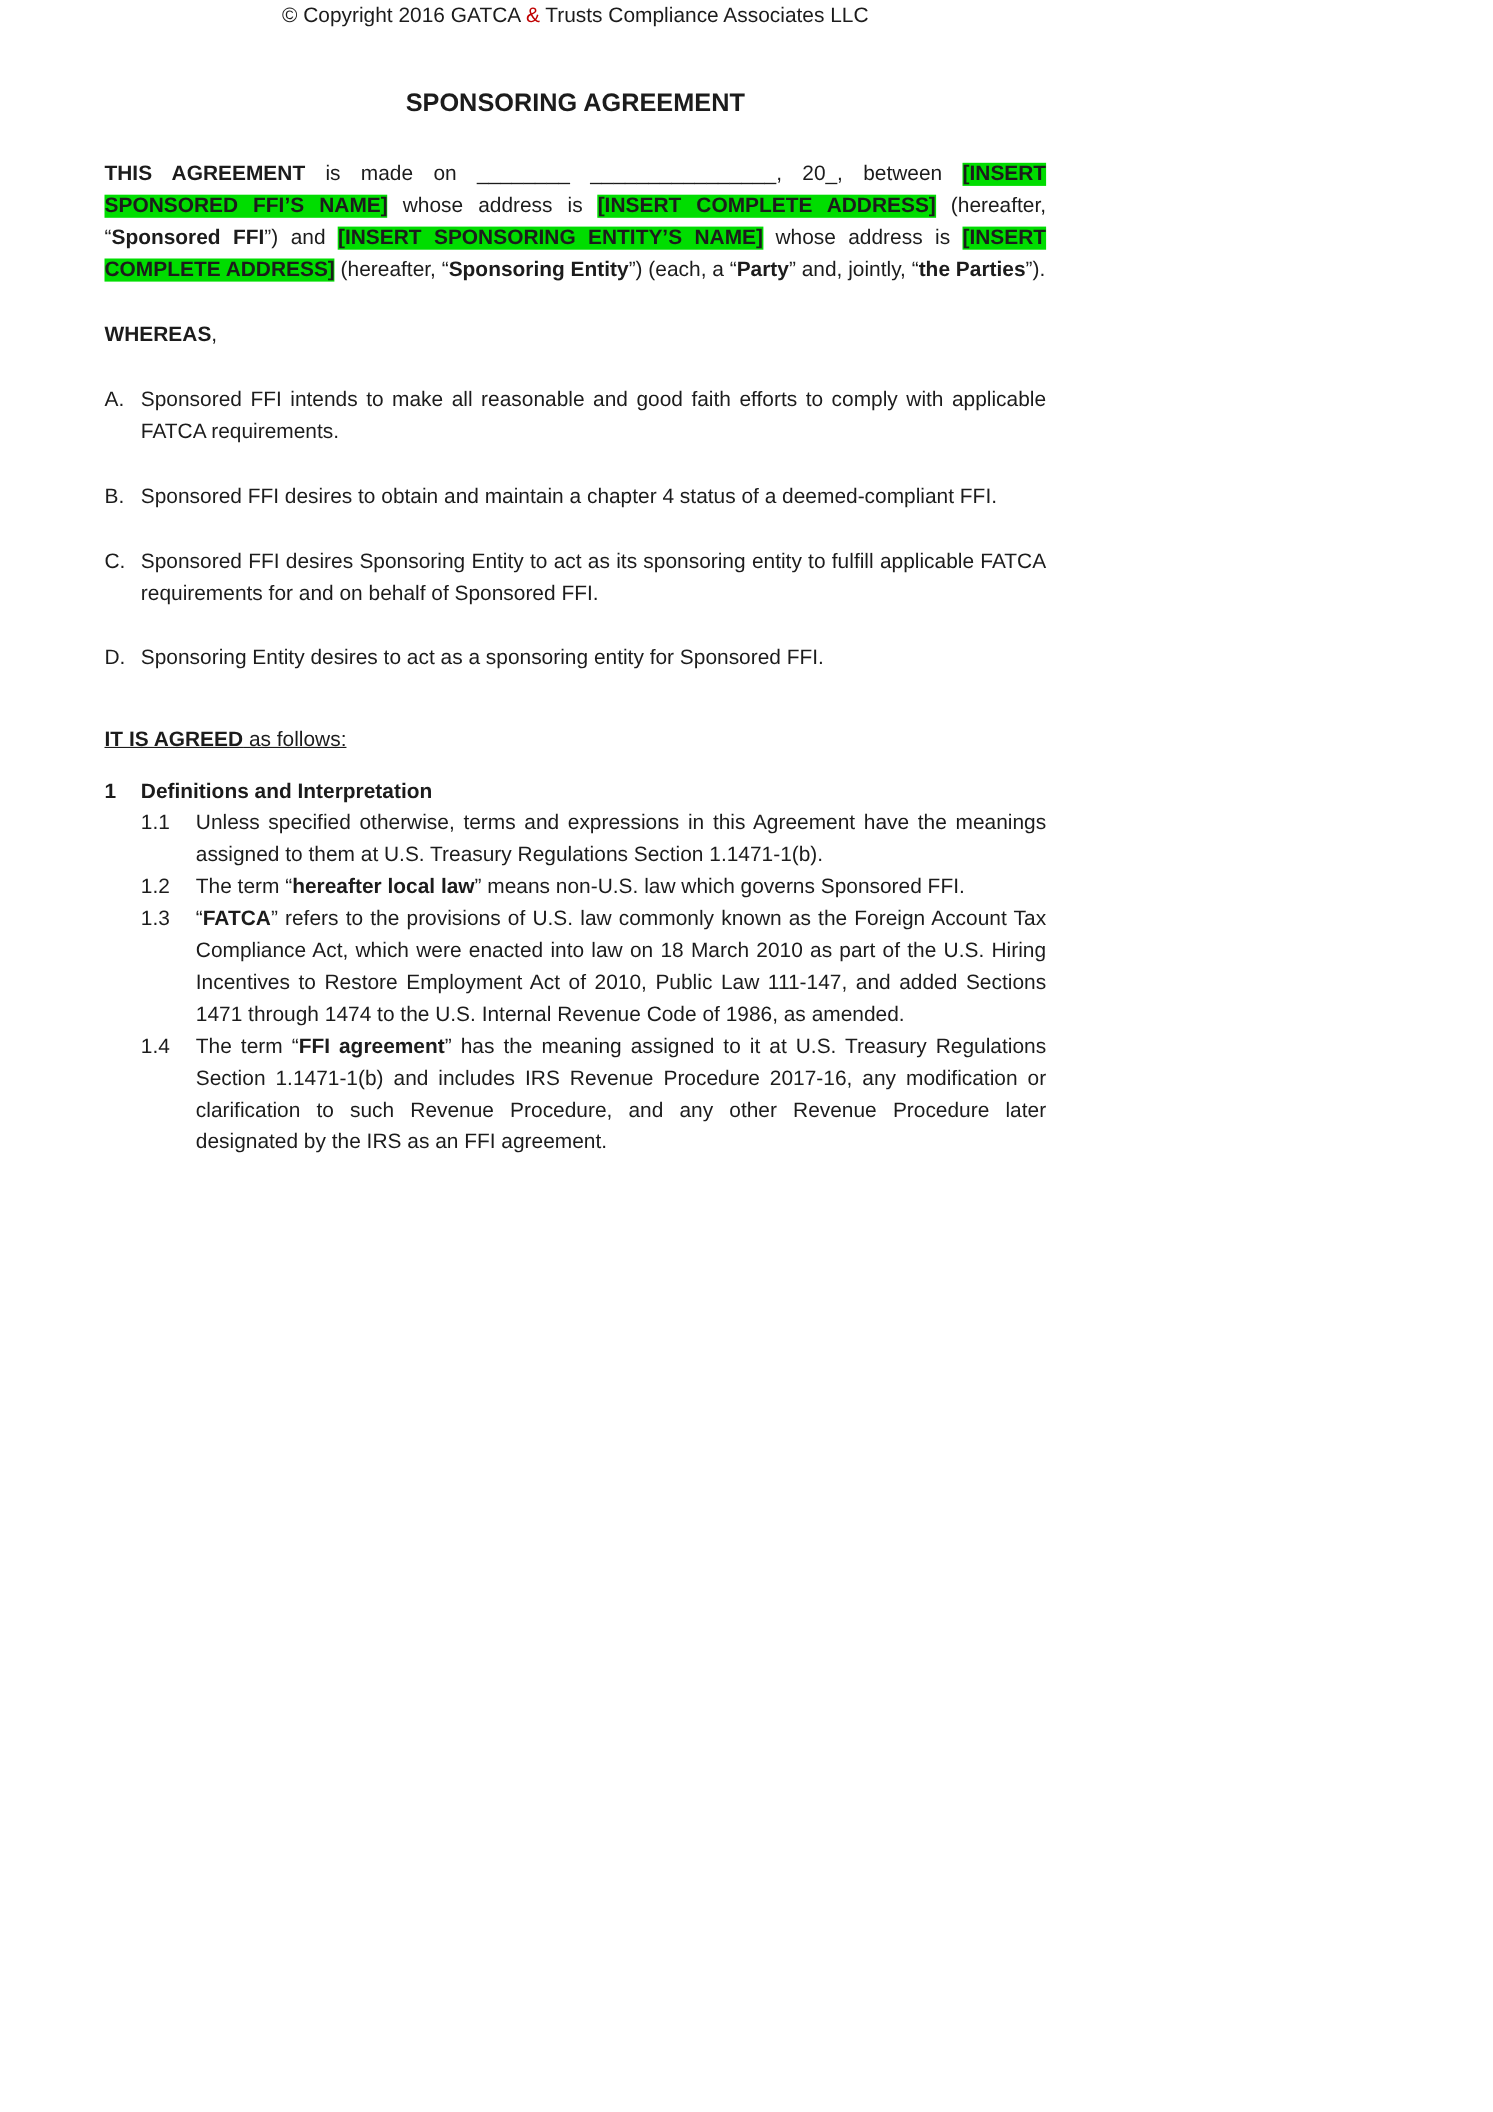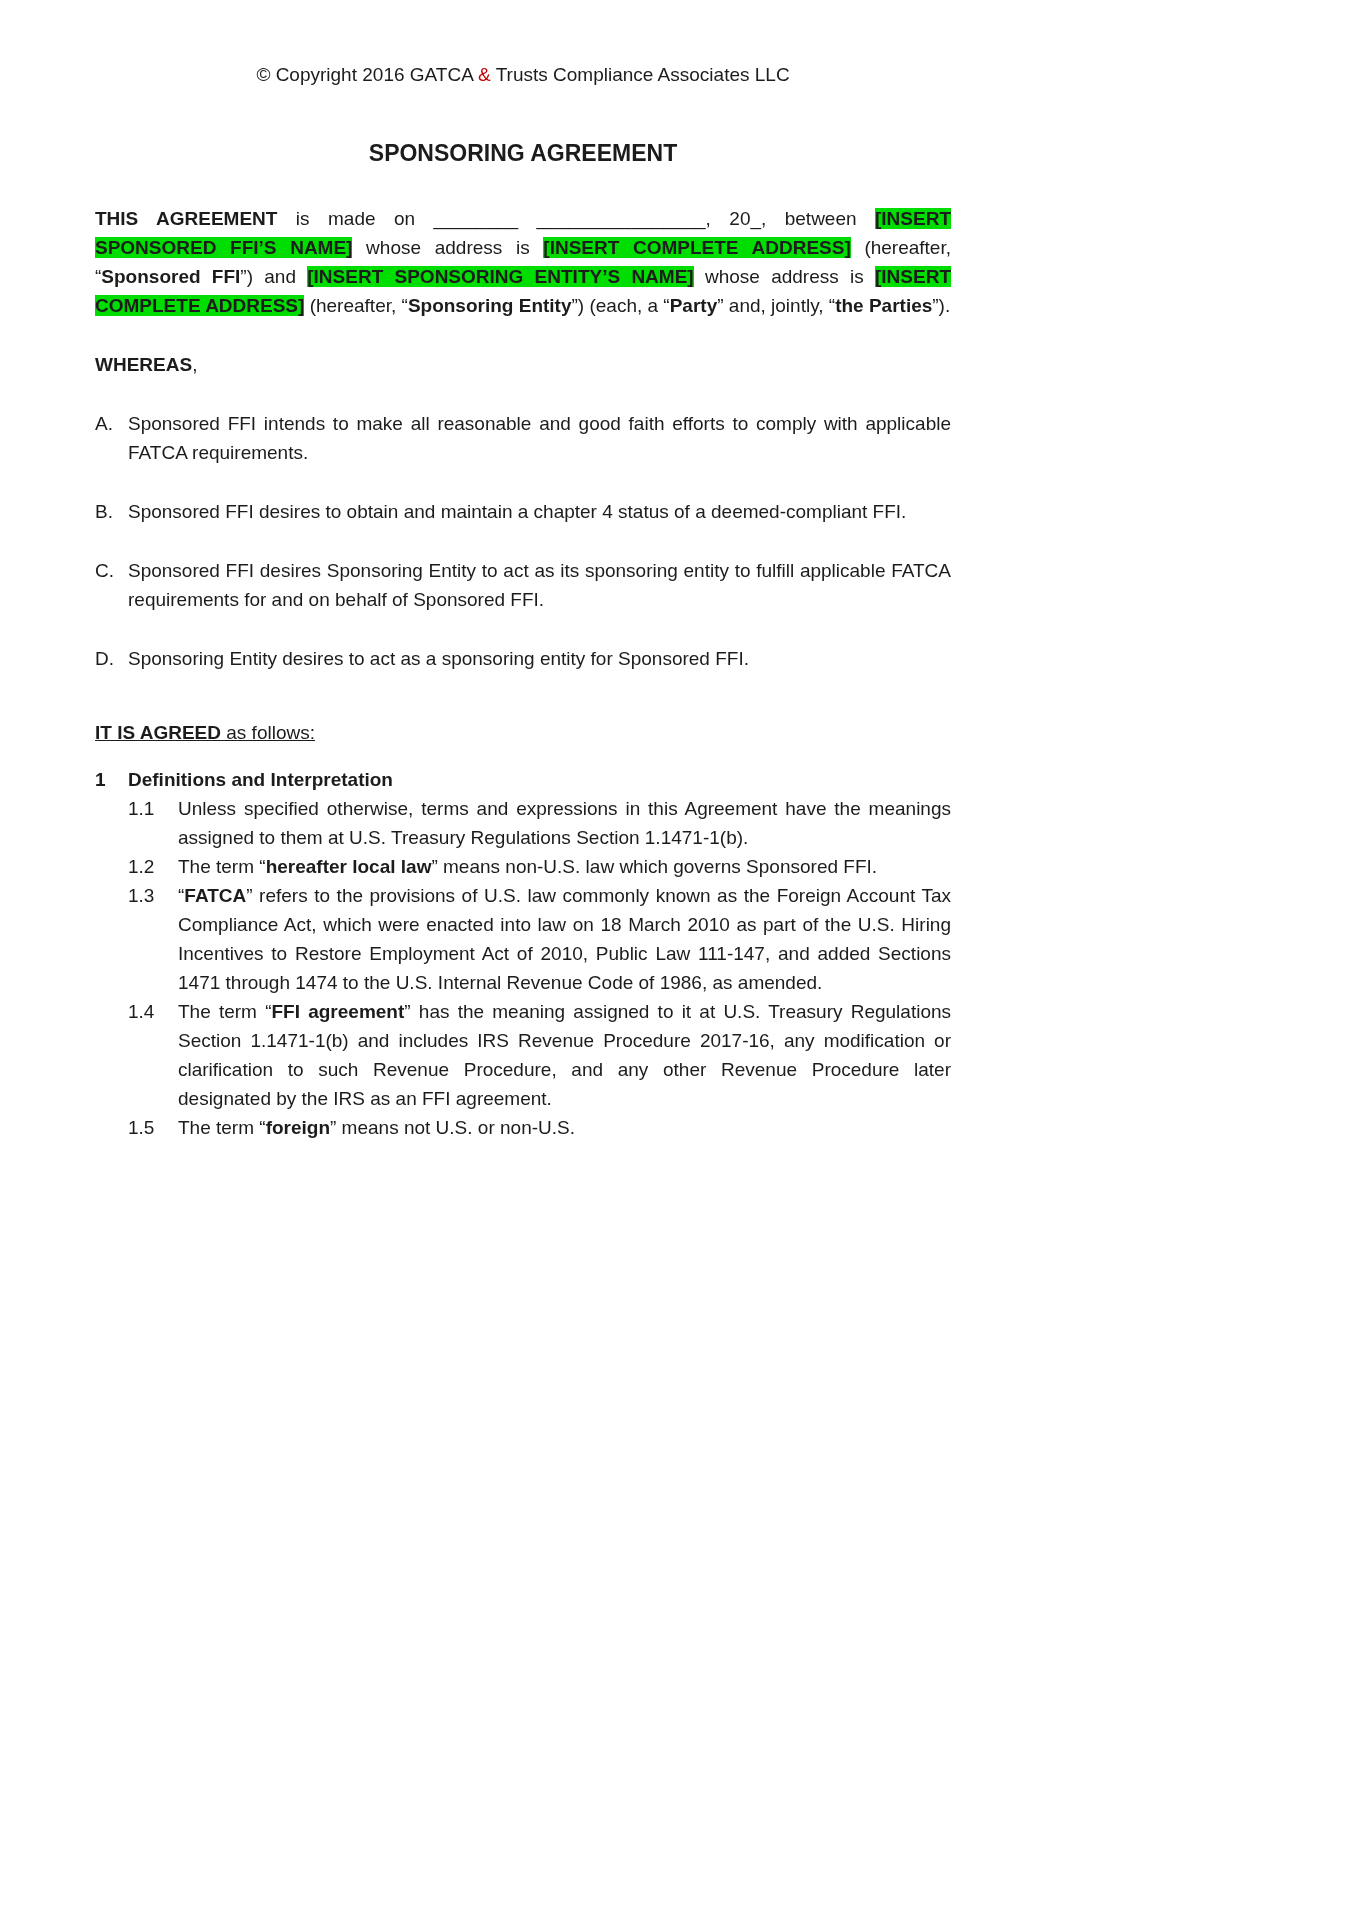--- a/index.html
+++ b/index.html
@@ -10,21 +10,20 @@
     position: relative;
     font-family: "Liberation Sans", sans-serif;
     font-size: 19px;
     line-height: 29px;
     color: #1c1c1c;
     overflow: hidden;
   }
   .content {
     width: 856px;
     margin-left: 95px;
-    padding-top: 60px;
   }
   .header-line { text-align: center; }
   .doc-title {
     font-size: 23px;
     line-height: 29px;
     text-align: center;
     font-weight: 700;
     margin-top: 50px;
   }
   .para { margin-top: 36px; }
@@ -103,21 +102,17 @@
     <div class="def-item">
       <span class="dnum">1.3</span>
       <span class="dtext"><span>“</span><span class="b">FATCA</span><span>” refers to the provisions of U.S. law commonly known as the Foreign Account Tax Compliance Act, which were enacted into law on 18 March 2010 as part of the U.S. Hiring Incentives to Restore Employment Act of 2010, Public Law 111-147, and added Sections 1471 through 1474 to the U.S. Internal Revenue Code of 1986, as amended.</span></span>
     </div>
 
     <div class="def-item">
       <span class="dnum">1.4</span>
       <span class="dtext"><span>The term “</span><span class="b">FFI agreement</span><span>” has the meaning assigned to it at U.S. Treasury Regulations Section 1.1471-1(b) and includes IRS Revenue Procedure 2017-16, any modification or clarification to such Revenue Procedure, and any other Revenue Procedure later designated by the IRS as an FFI agreement.</span></span>
     </div>
 
-    <div class="def-item">
-      <span class="dnum">1.5</span>
-      <span class="dtext"><span>The term “</span><span class="b">foreign</span><span>” means not U.S. or non-U.S.</span></span>
-    </div>
 
 
   </div>
 
 </div>
 
 </body></html>

